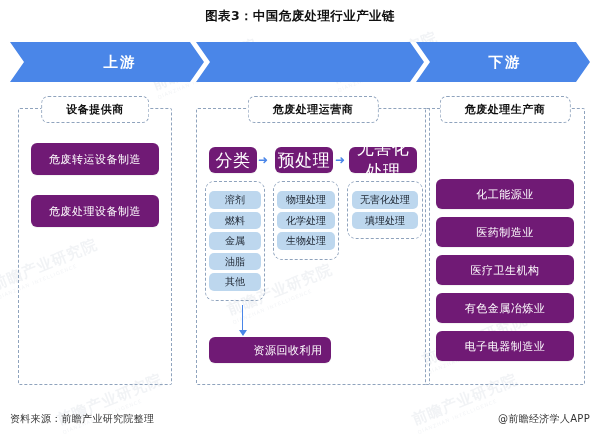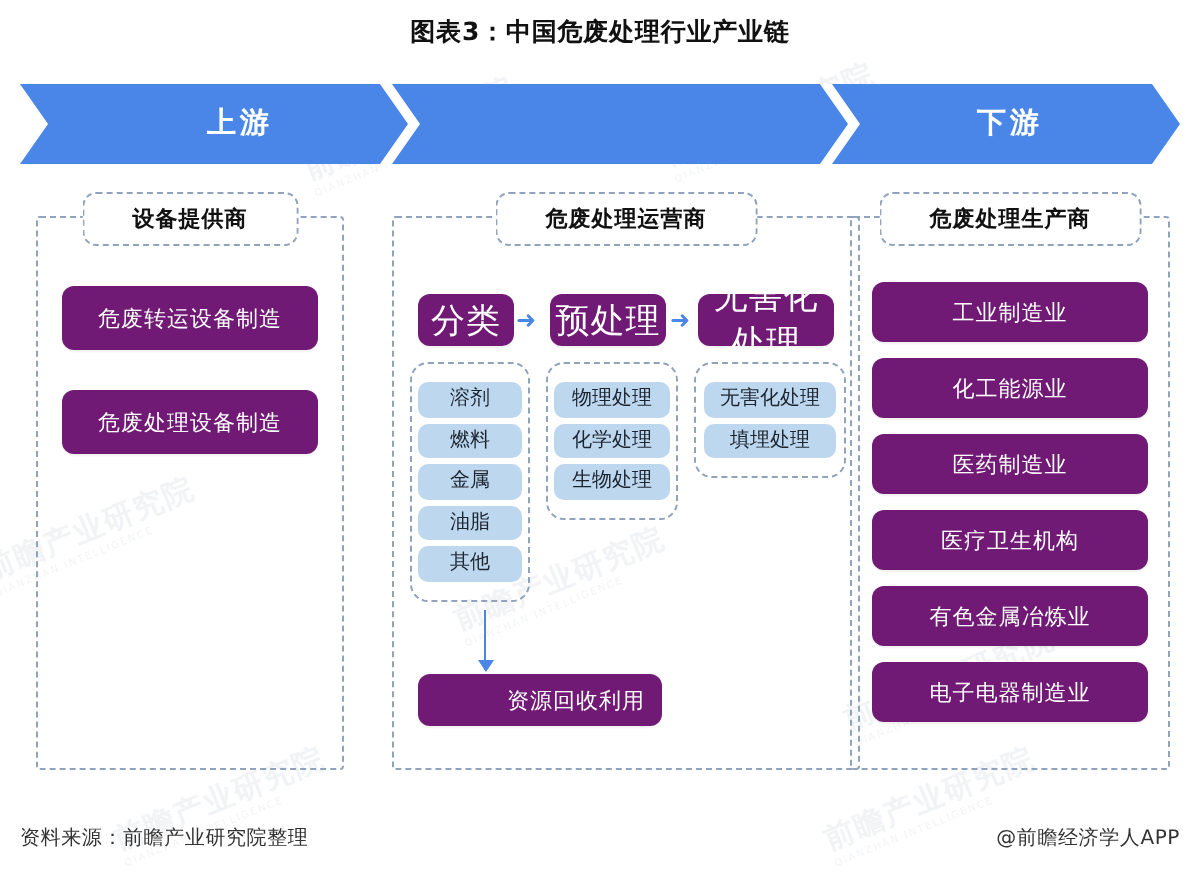--- a/index.html
+++ b/index.html
@@ -172,21 +172,20 @@
     <div class="sbox">无害化处理</div>
     <div class="sbox">填埋处理</div>
   </div>
 
   <div id="recycle-arrow"></div>
   <div class="bbox" id="recycle">资源回收利用</div>
 </div>
 
 <div class="col" id="col-down">
   <div class="col-head">危废处理生产商</div>
-  <div class="bbox down-item" style="top:32px;">工业制造业</div>
   <div class="bbox down-item" style="top:70px;">化工能源业</div>
   <div class="bbox down-item" style="top:108px;">医药制造业</div>
   <div class="bbox down-item" style="top:146px;">医疗卫生机构</div>
   <div class="bbox down-item" style="top:184px;">有色金属冶炼业</div>
   <div class="bbox down-item" style="top:222px;">电子电器制造业</div>
 </div>
 
 <div class="src">资料来源：前瞻产业研究院整理</div>
 <div class="app">@前瞻经济学人APP</div>
 

